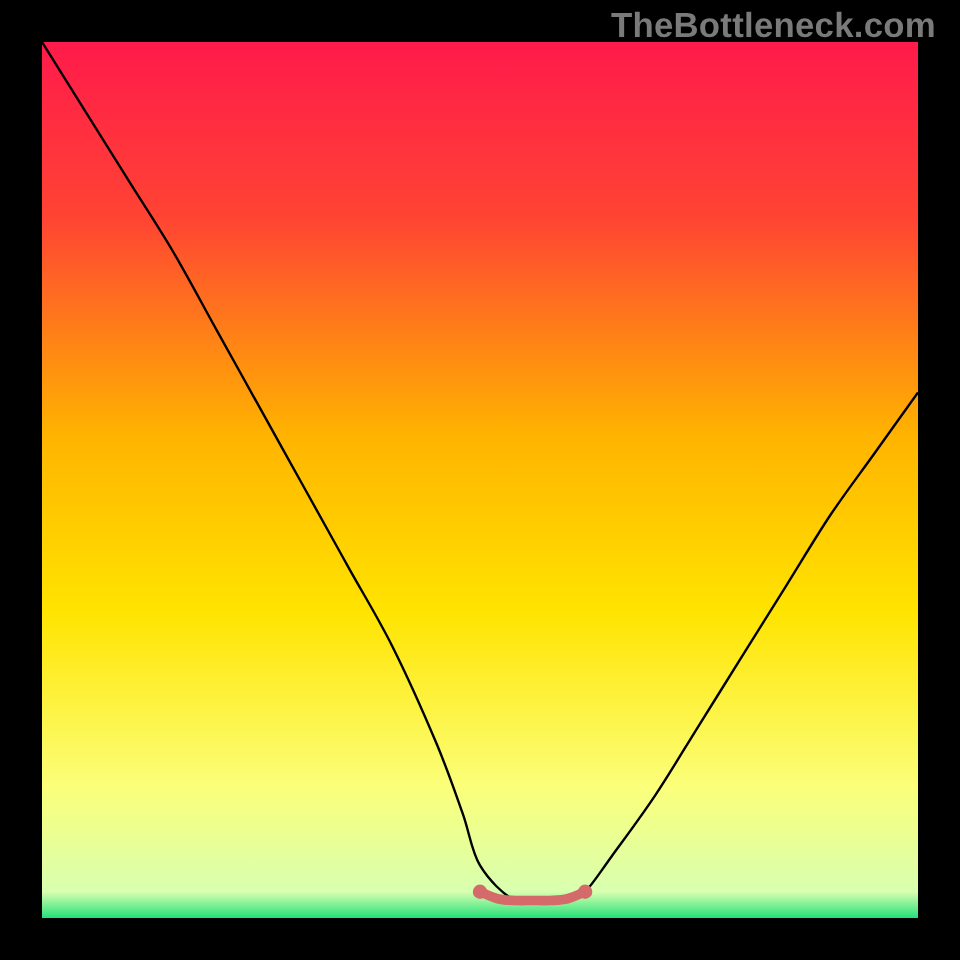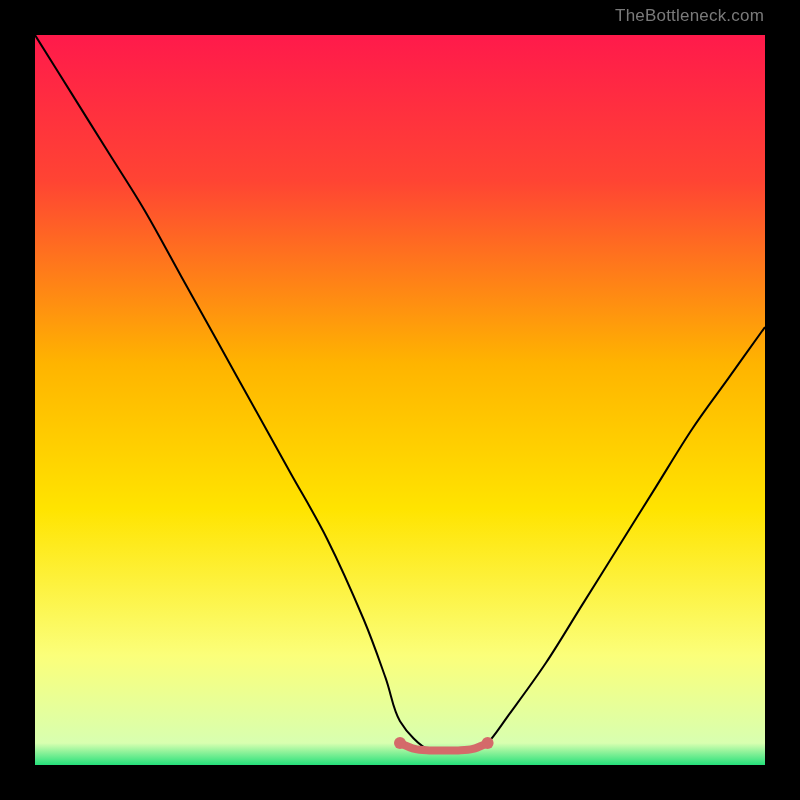--- a/index.html
+++ b/index.html
@@ -31,24 +31,24 @@
   }
   .curve-svg {
     position: absolute;
     inset: 0;
     width: 100%;
     height: 100%;
   }
   .watermark {
     position: absolute;
     top: 6px;
-    right: 36px;
+    right: 20px;
     color: #7a7a7a;
-    font-size: 17px;
-    font-weight: 400;
+    font-size: 29px;
+    font-weight: 700;
     letter-spacing: 0.2px;
   }
 </style>
 </head>
 <body>
 
 <div class="frame">
 
   <div class="watermark">TheBottleneck.com</div>
 

